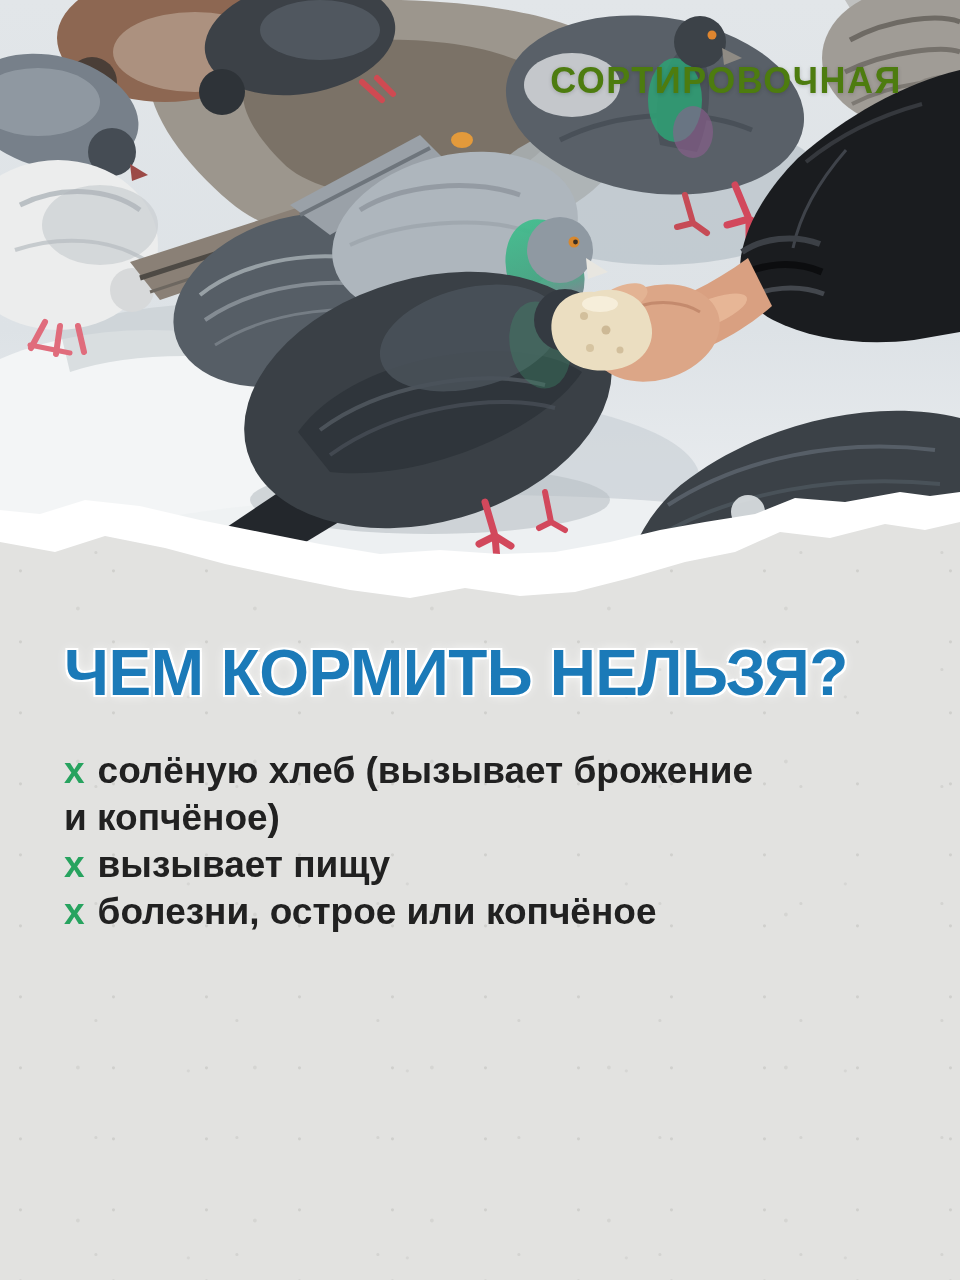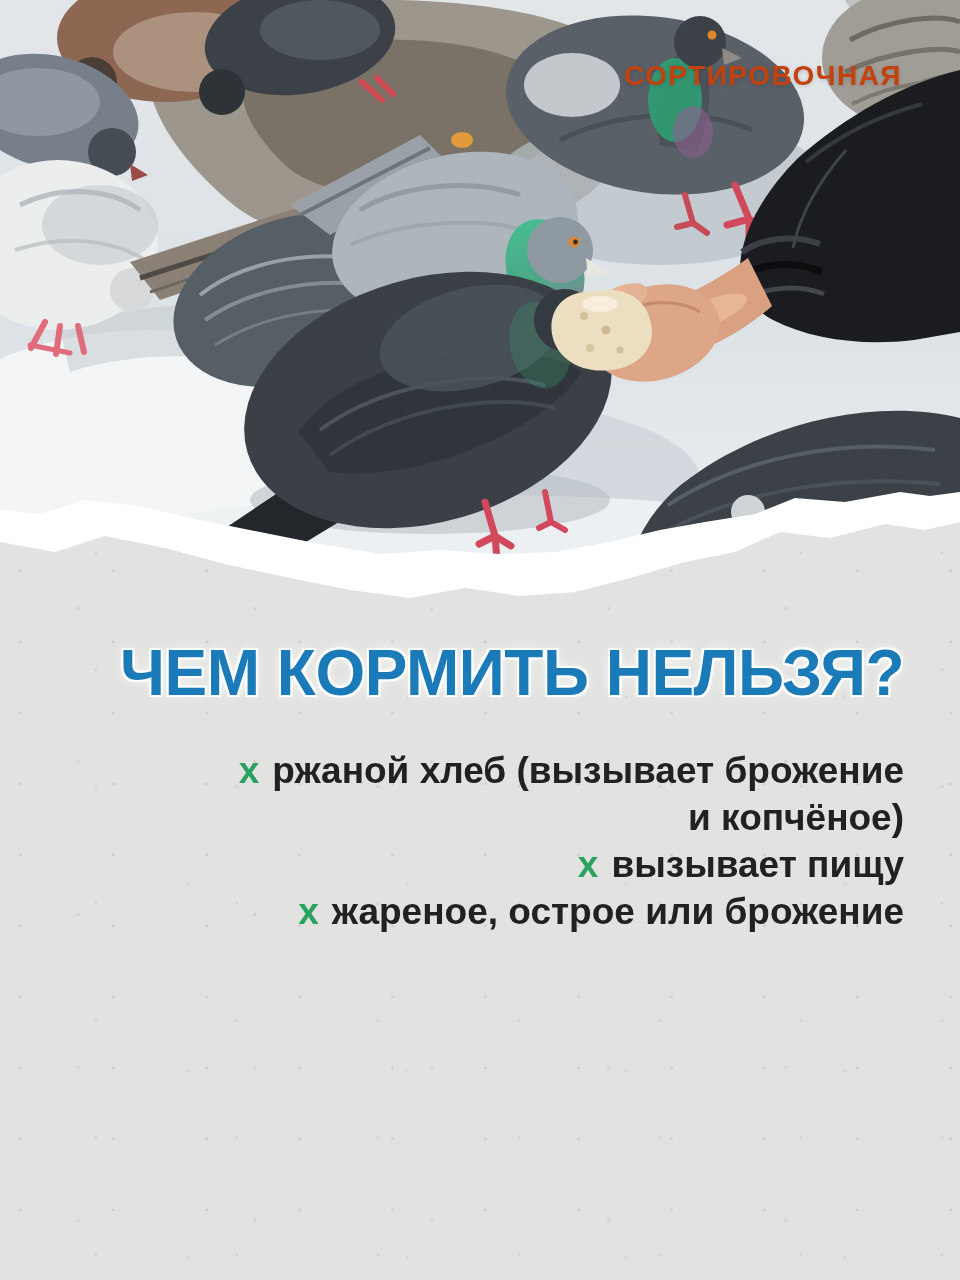--- a/index.html
+++ b/index.html
@@ -6,21 +6,21 @@
   body{font-family:"Liberation Sans","DejaVu Sans",sans-serif;}
   .card{
     position:relative;width:960px;height:1280px;overflow:hidden;
     background:#e2e2e0;
   }
   
   .photo-wrap{position:absolute;left:0;top:0;width:960px;height:600px;z-index:1;}
   .photo-wrap svg{display:block;width:100%;height:100%;}
   .watermark{
     position:absolute;top:60px;right:58px;z-index:2;
-    color:#c2410c;font-size:28px;font-weight:700;letter-spacing:1.5px;
+    color:#4d7c0f;font-size:36px;font-weight:700;letter-spacing:1.5px;
     text-shadow:0 1px 4px rgba(0,0,0,0.18);
   }
   
   .tear-white{
     position:absolute;left:0;top:480px;width:960px;height:800px;z-index:3;
     background:#ffffff;
     clip-path:polygon(0px 30px,40px 34px,85px 20px,140px 26px,200px 40px,260px 52px,320px 64px,380px 74px,440px 70px,500px 74px,555px 72px,610px 62px,660px 50px,705px 42px,755px 34px,795px 18px,845px 22px,900px 12px,930px 16px,960px 12px,960px 800px,0px 800px);
     filter:drop-shadow(0 -5px 9px rgba(70,70,70,0.38));
   }
   .tear-paper{
@@ -28,21 +28,21 @@
     background-color:#e2e2e0;
     background-image:
       radial-gradient(circle at 22% 28%, rgba(110,110,105,0.16) 0 1px, transparent 2px),
       radial-gradient(circle at 68% 62%, rgba(110,110,105,0.13) 0 1px, transparent 2px),
       radial-gradient(circle at 44% 84%, rgba(110,110,105,0.11) 0 1.4px, transparent 2.4px),
       radial-gradient(circle at 86% 16%, rgba(110,110,105,0.10) 0 1px, transparent 2px);
     background-size:93px 71px,141px 117px,177px 153px,219px 187px;
     clip-path:polygon(0px 62px,55px 72px,105px 56px,165px 68px,225px 84px,290px 98px,350px 110px,410px 118px,465px 108px,520px 116px,575px 112px,630px 98px,685px 82px,735px 72px,780px 52px,830px 58px,885px 44px,925px 50px,960px 42px,960px 800px,0px 800px);
   }
   
-  .content{position:absolute;left:64px;top:640px;width:840px;z-index:5;text-align:right;}
+  .content{position:absolute;left:64px;top:640px;width:840px;z-index:5;}
   .headline{
     color:#1b7ab8;font-size:64px;font-weight:700;line-height:1.05;
     letter-spacing:-0.5px;white-space:nowrap;
     text-shadow:-2px -2px 0 #fff,2px -2px 0 #fff,-2px 2px 0 #fff,2px 2px 0 #fff,0 0 12px rgba(255,255,255,0.9);
   }
   .list{margin-top:40px;color:#212121;font-size:37px;font-weight:700;}
   .line{line-height:47px;white-space:nowrap;}
   .marker{color:#27a35f;}
   .marker:not(:empty){margin-right:13px;}
 </style>
@@ -209,27 +209,27 @@
 
   <div class="watermark">СОРТИРОВОЧНАЯ</div>
 
   <div class="tear-white"></div>
   <div class="tear-paper"></div>
 
   <div class="content">
     <div class="headline">ЧЕМ КОРМИТЬ НЕЛЬЗЯ?</div>
     <div class="list">
       <div class="line">
-        <span class="marker">х</span><span>ржаной хлеб (вызывает брожение</span>
+        <span class="marker">х</span><span>солёную хлеб (вызывает брожение</span>
       </div>
       <div class="line">
         <span class="marker"></span><span>и копчёное)</span>
       </div>
       <div class="line">
         <span class="marker">х</span><span>вызывает пищу</span>
       </div>
       <div class="line">
-        <span class="marker">х</span><span>жареное, острое или брожение</span>
+        <span class="marker">х</span><span>болезни, острое или копчёное</span>
       </div>
     </div>
   </div>
 
 </div>
 
 </body></html>

